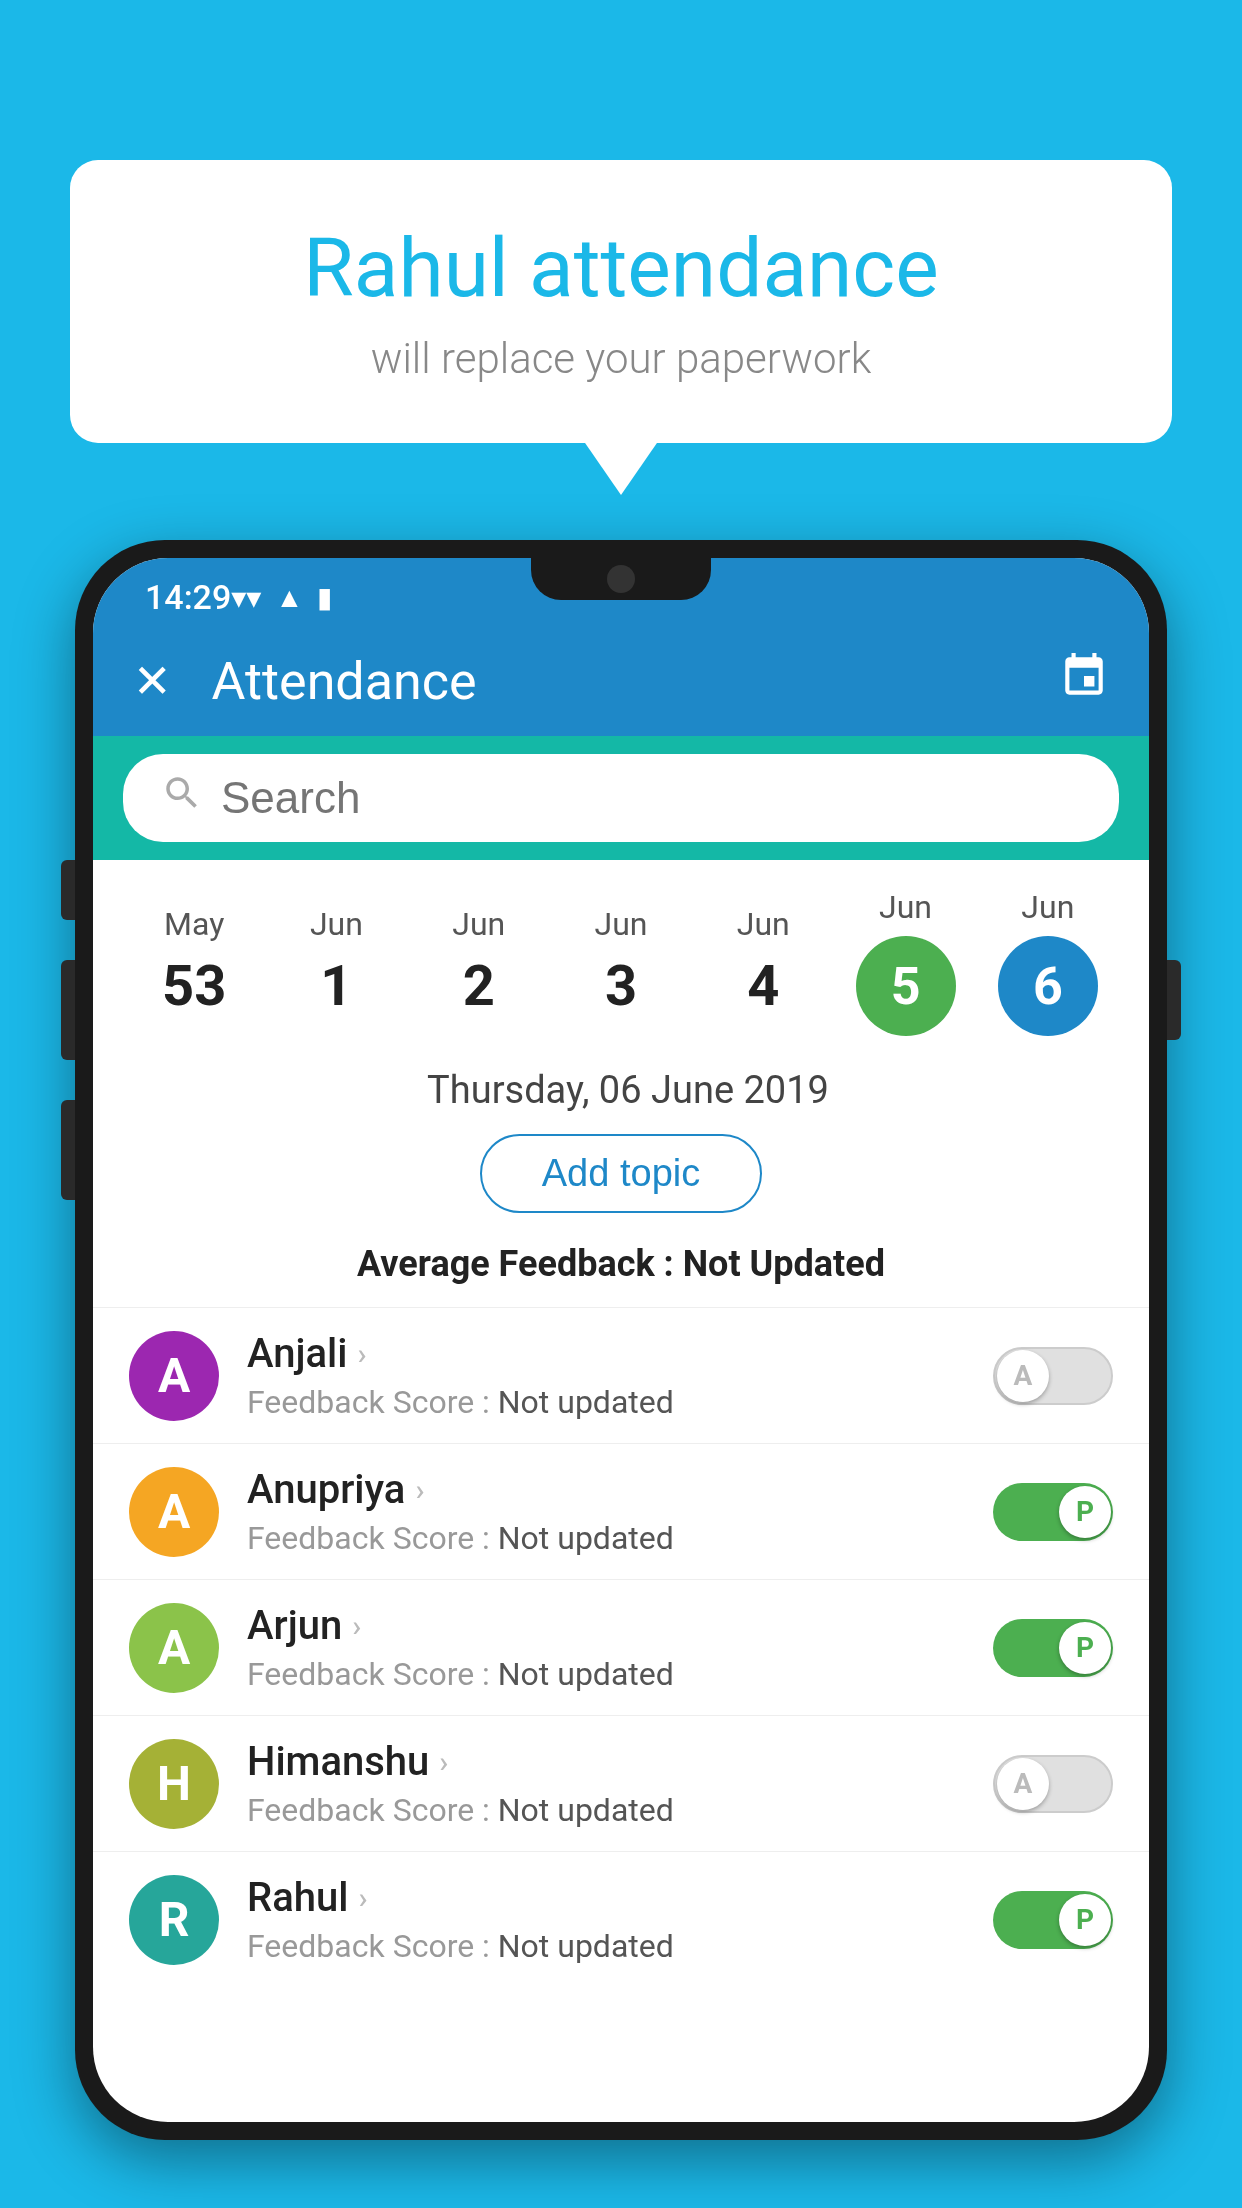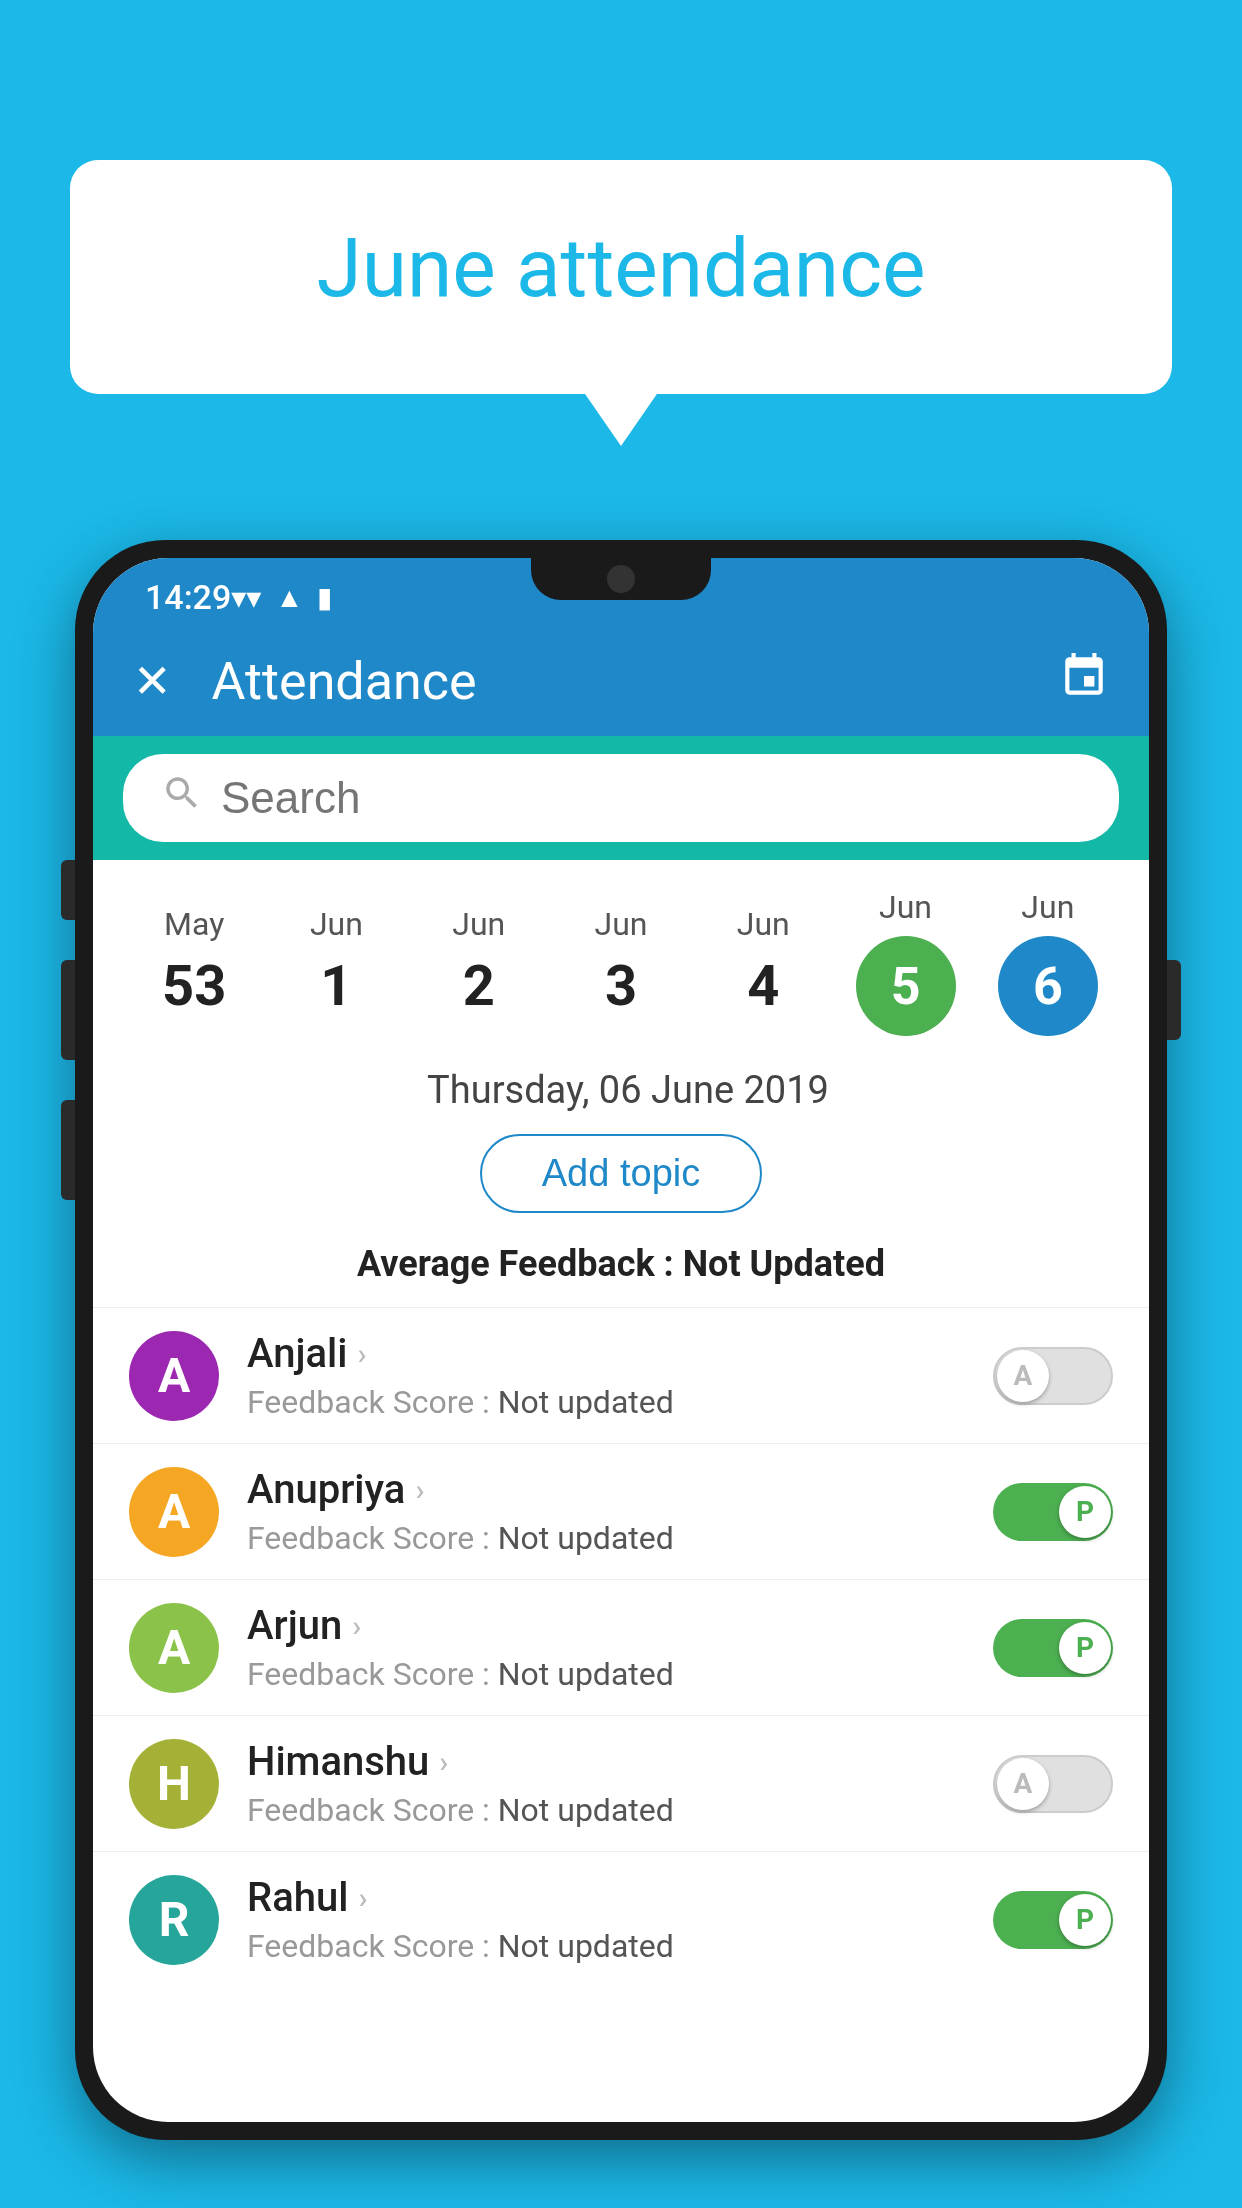--- a/index.html
+++ b/index.html
@@ -390,21 +390,22 @@
       height: 100px;
       background: #2a2a2a;
       border-radius: 6px 0 0 6px;
     }
   </style>
 </head>
 <body>
 
 <div class="speech-bubble-container">
   <div class="speech-bubble">
-    <div class="bubble-title">June attendance</div>
+    <div class="bubble-title">Rahul attendance</div>
+    <div class="bubble-subtitle">will replace your paperwork</div>
   </div>
 </div>
 
 <div class="phone-wrapper">
   <div class="phone-outer">
     <div class="notch">
       <div class="camera"></div>
     </div>
     <div class="side-btn-right"></div>
     <div class="side-btn-left-1"></div>

